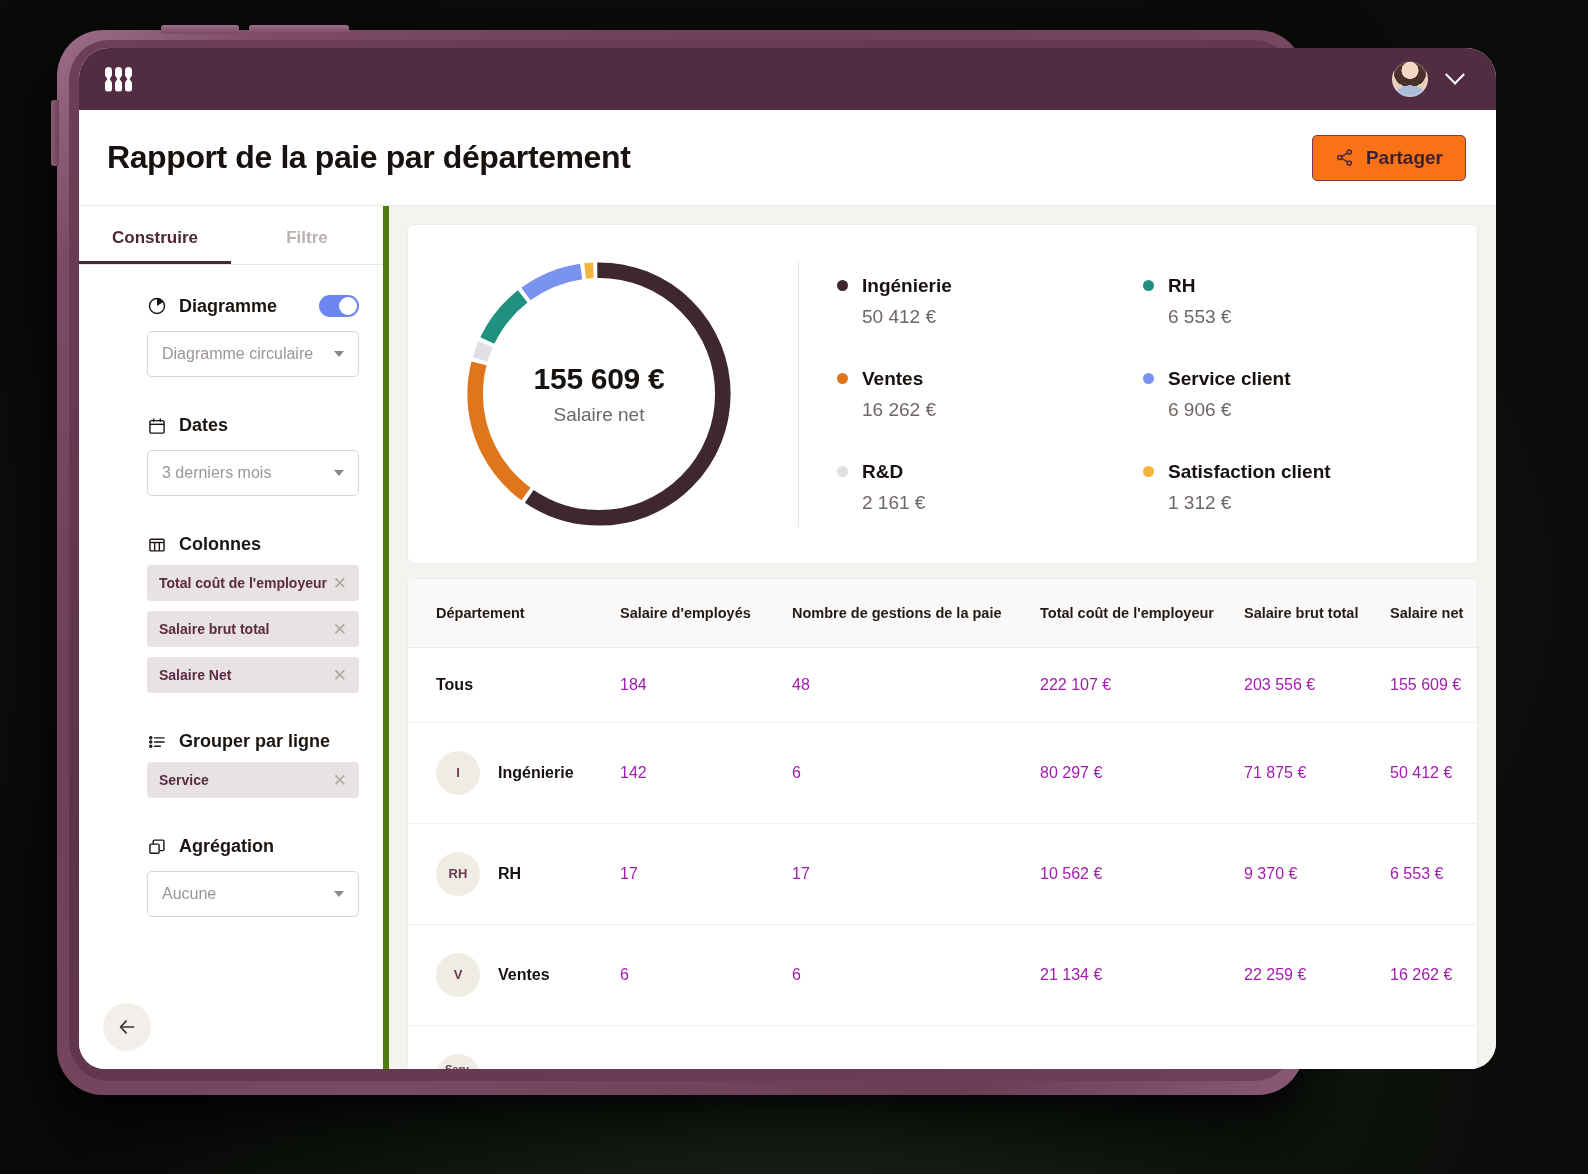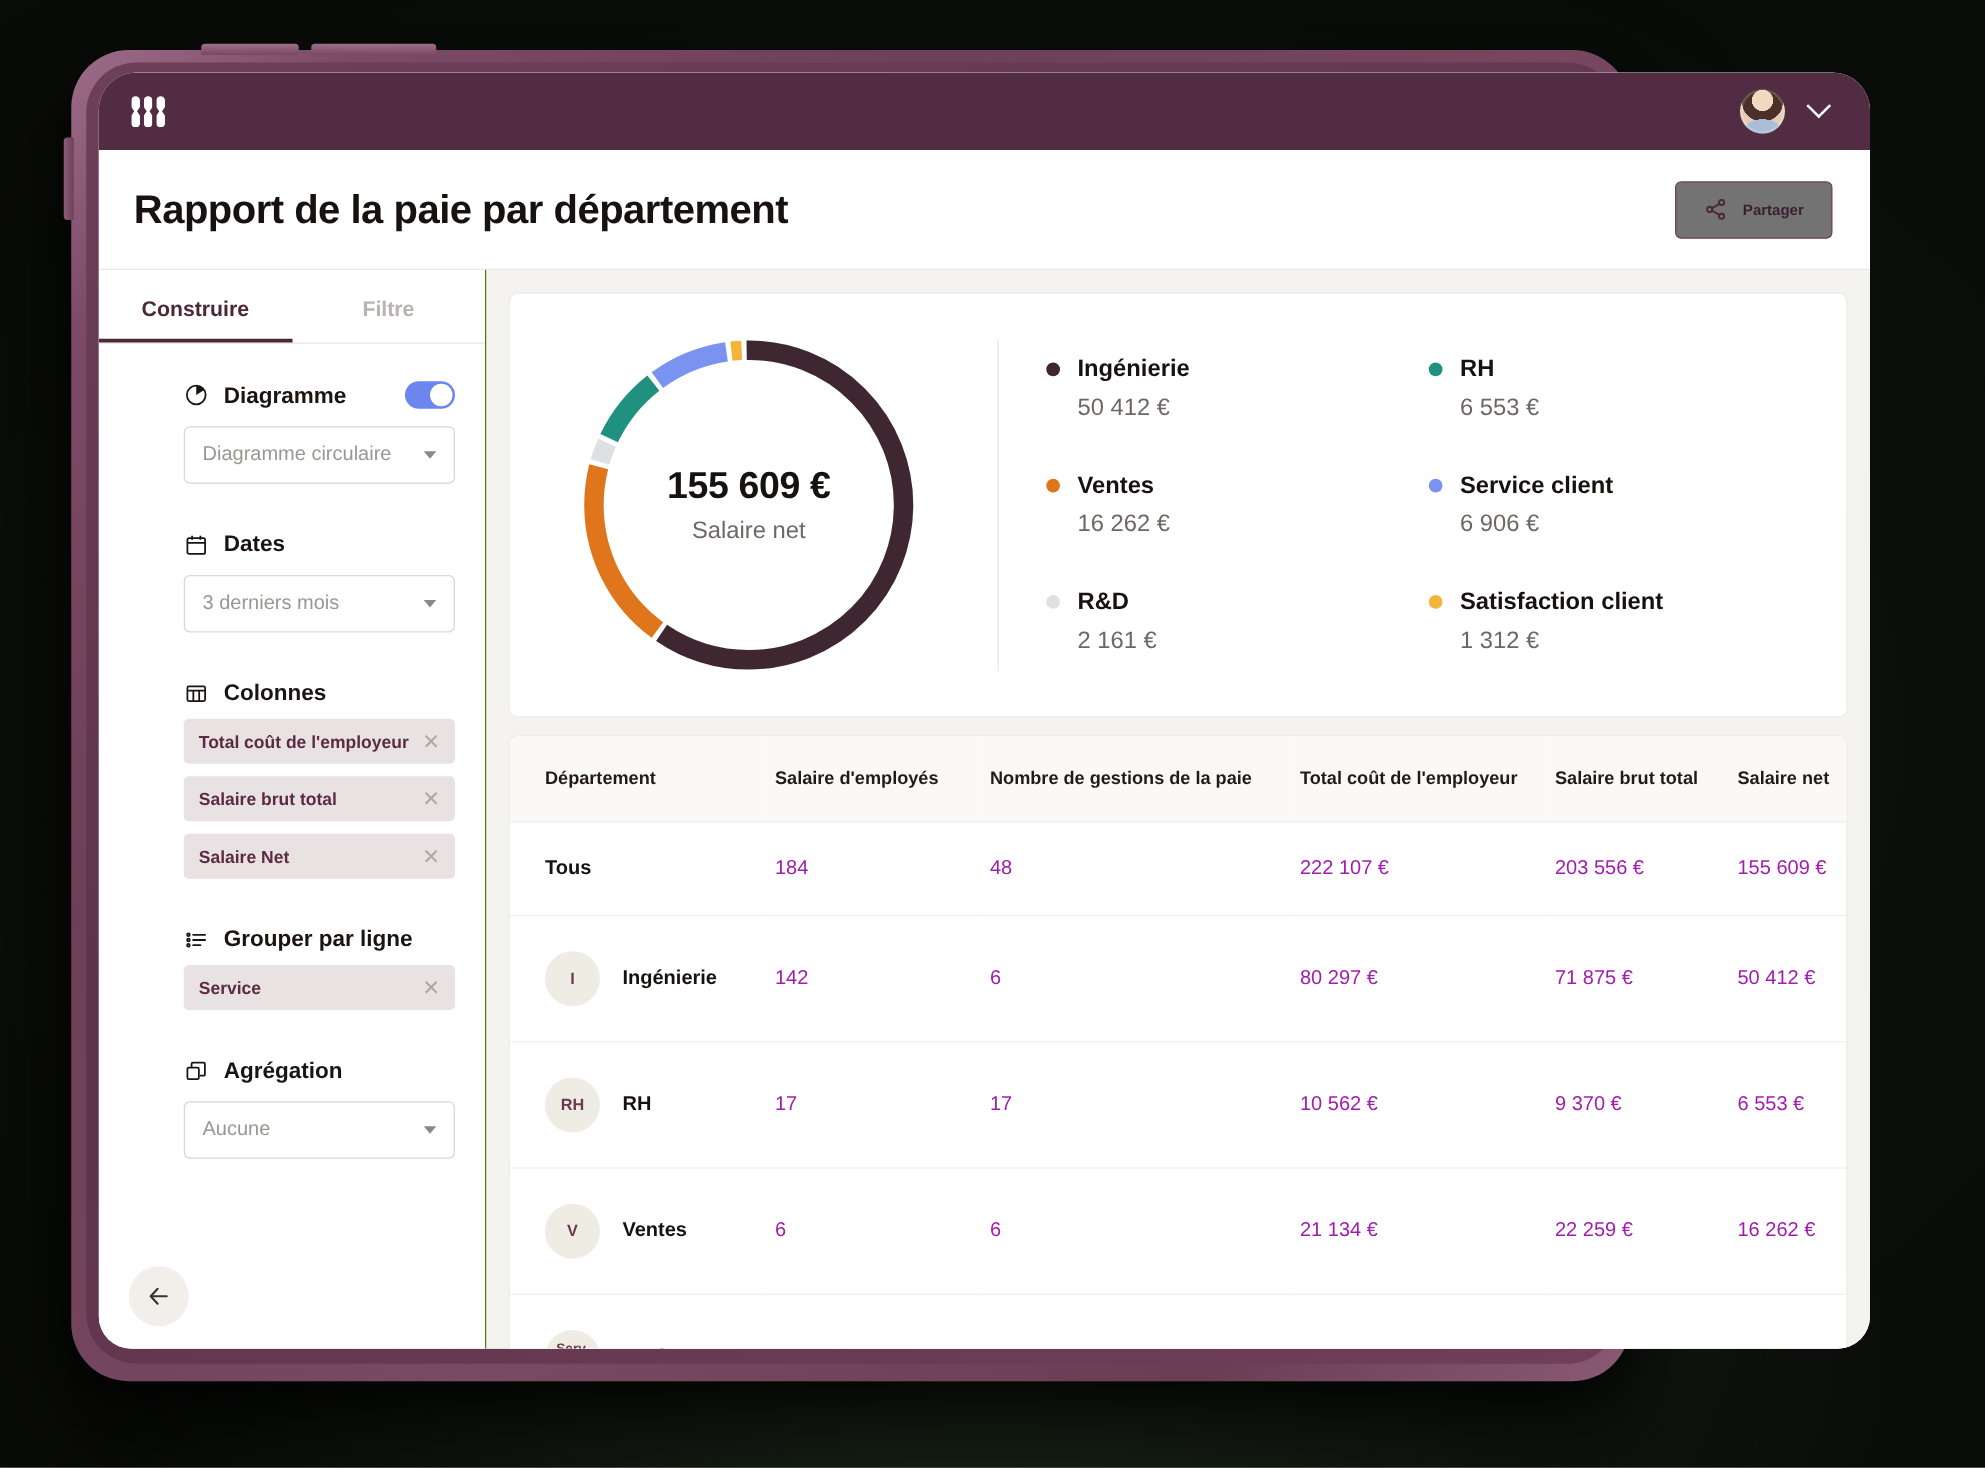--- a/index.html
+++ b/index.html
@@ -20,21 +20,21 @@
       linear-gradient(180deg,#101310 0%, #0b0d0a 100%);
   }
   .backdrop::after{
     content:"";position:absolute;inset:0;
     background:radial-gradient(ellipse 70% 46% at 50% 93%, rgba(60,92,56,.40) 0%, rgba(25,40,24,0) 65%);
   }
 
   
   .tablet {
     position: absolute;
-    left: 57px; top: 40px;
+    left: 57px; top: 30px;
     width: 1247px; height: 1065px;
     border-radius: 46px;
     background: linear-gradient(135deg,#9c6c88 0%, #7c4a66 10%, #6d3f58 30%, #7a4963 60%, #6b3d55 85%, #8a5a76 100%);
     padding: 18px 16px 26px 22px;
     box-shadow: 0 52px 90px rgba(0,0,0,.70), 0 12px 28px rgba(0,0,0,.55);
   }
   .tablet::before{ 
     content:"";position:absolute;left:12px;top:10px;right:10px;bottom:14px;
     border-radius:40px;
     background:linear-gradient(160deg,#6d3f58,#5c3349 55%,#703f5a);
@@ -93,31 +93,31 @@
     height: 96px; background:#fff;
     display:flex; align-items:center; padding: 0 30px 0 28px;
     border-bottom: 1px solid #ebe8e6;
   }
   .page-title { font-size: 32px; font-weight: 700; color:#17120f; letter-spacing:-.4px; }
   .head-actions { margin-left:auto; display:flex; gap:14px; }
   .obtn {
     display:flex; align-items:center; gap:12px;
     height: 46px; padding: 0 22px;
     border: 1.4px solid #6d3f58; border-radius: 5px;
-    background:#737373; color:#3b2130; font-size: 12px; font-weight: 600;
+    background:#f97316; color:#3b2130; font-size: 19px; font-weight: 600;
     cursor: pointer;
   }
   .icon-svg { display:block; }
 
   
   .content { display:flex; height: calc(1021px - 62px - 96px); }
 
   
   .sidebar {
-    width: 310px; background:#fff; border-right:1px solid #4d7c0f;
+    width: 310px; background:#fff; border-right:6px solid #4d7c0f;
     position: relative;
   }
   .tabs { display:flex; border-bottom:1px solid #e9e6e4; }
   .tab {
     flex:1; text-align:center; padding: 22px 0 16px;
     font-size: 17px; font-weight: 600; color:#b9b3b0; cursor:pointer;
   }
   .tab.active { color:#4a2838; box-shadow: inset 0 -3px 0 0 #4a2838; }
   .sb-body { padding: 24px 24px 0; margin-left: 44px; }
   .sb-row { display:flex; align-items:center; gap:12px; margin-top: 6px; }

